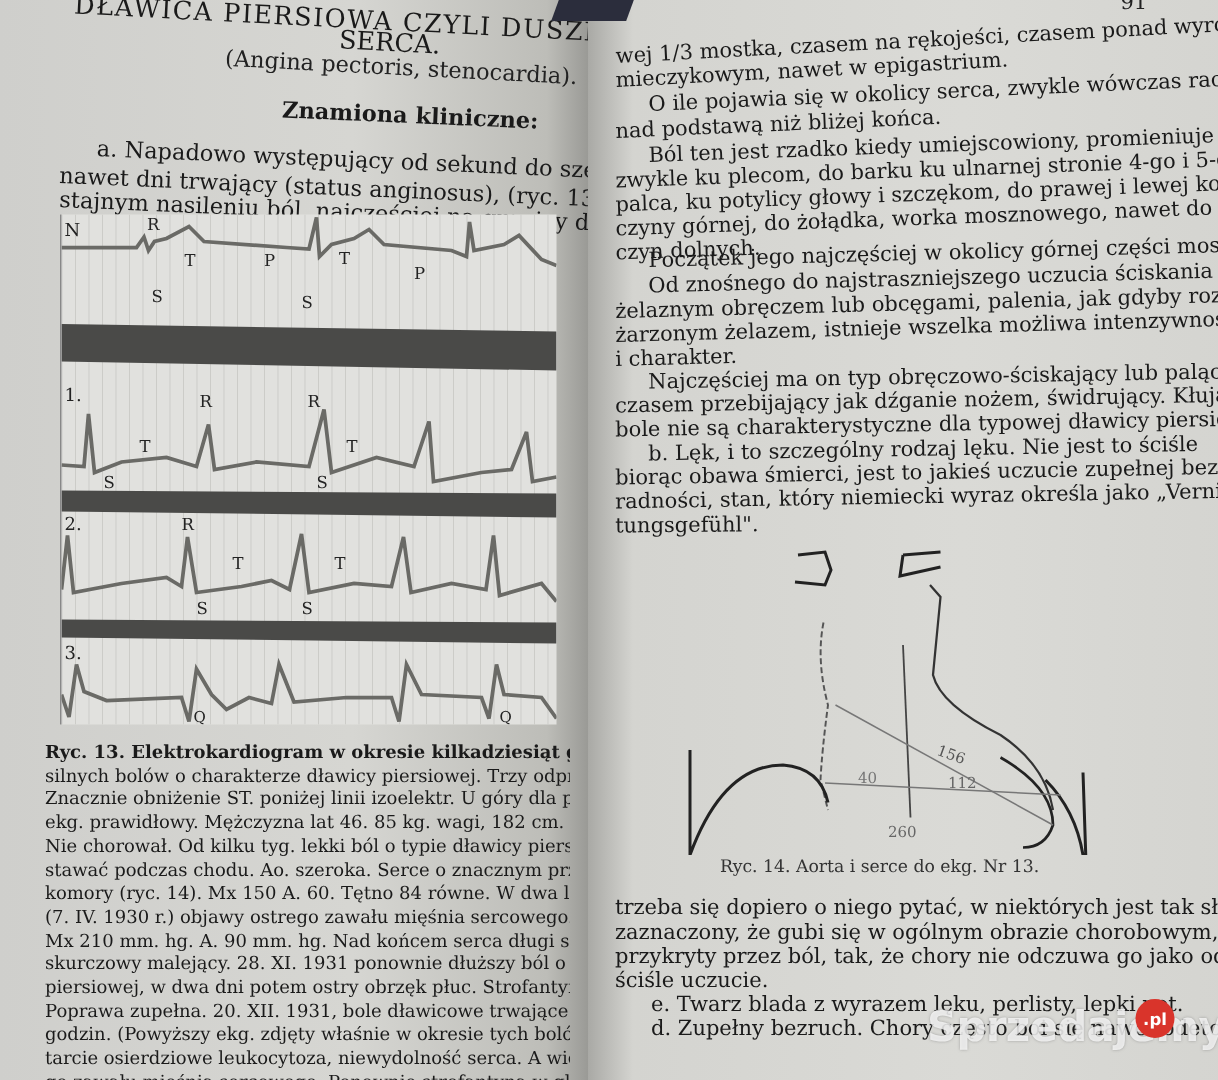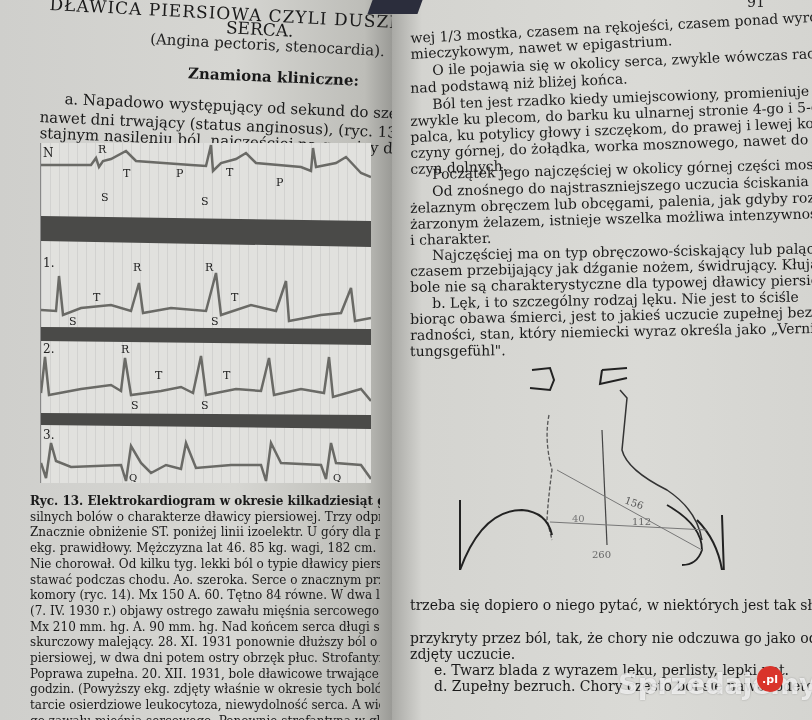--- a/index.html
+++ b/index.html
@@ -144,24 +144,26 @@
       <path d="M215 145 Q250 165 250 190 Q245 205 230 205" fill="none" stroke="#222" stroke-width="1.8"></path>
       <line x1="150" y1="70" x2="155" y2="185" stroke="#444" stroke-width="1.2"></line>
       <line x1="105" y1="110" x2="250" y2="190" stroke="#777" stroke-width="1"></line>
       <line x1="98" y1="162" x2="255" y2="170" stroke="#777" stroke-width="1"></line>
       <text x="172" y="143" font-size="10" fill="#555" transform="rotate(20 172 143)">156</text>
       <text x="120" y="162" font-size="10" fill="#777">40</text>
       <text x="180" y="165" font-size="10" fill="#666">112</text>
       <text x="140" y="198" font-size="10" fill="#666">260</text>
     </svg>
   </div>
+  <div class="fig-caption">Ryc. 14. Aorta i serce do ekg. Nr 13.</div>
 
   <div class="bottom-text" style="top:597px;">trzeba się dopiero o niego pytać, w niektórych jest tak słabo</div>
+  <div class="bottom-text" style="top:614px;">zaznaczony, że gubi się w ogólnym obrazie chorobowym,</div>
   <div class="bottom-text" style="top:630px;">przykryty przez ból, tak, że chory nie odczuwa go jako od-</div>
-  <div class="bottom-text" style="top:646px;">zdjęty uczucie.</div>
+  <div class="bottom-text" style="top:646px;">ściśle uczucie.</div>
   <div class="bottom-text" style="left:42px;top:662px;">e. Twarz blada z wyrazem lęku, perlisty, lepki pot.</div>
   <div class="bottom-text" style="left:42px;top:678px;">d. Zupełny bezruch. Chory często boi się nawet odetchnąć.</div>
 </div>
 
 <div class="corner-dark"></div>
 
 <div class="watermark">Sprzedajemy</div>
 <div class="wm-badge">.pl</div>
 
 </body></html>

